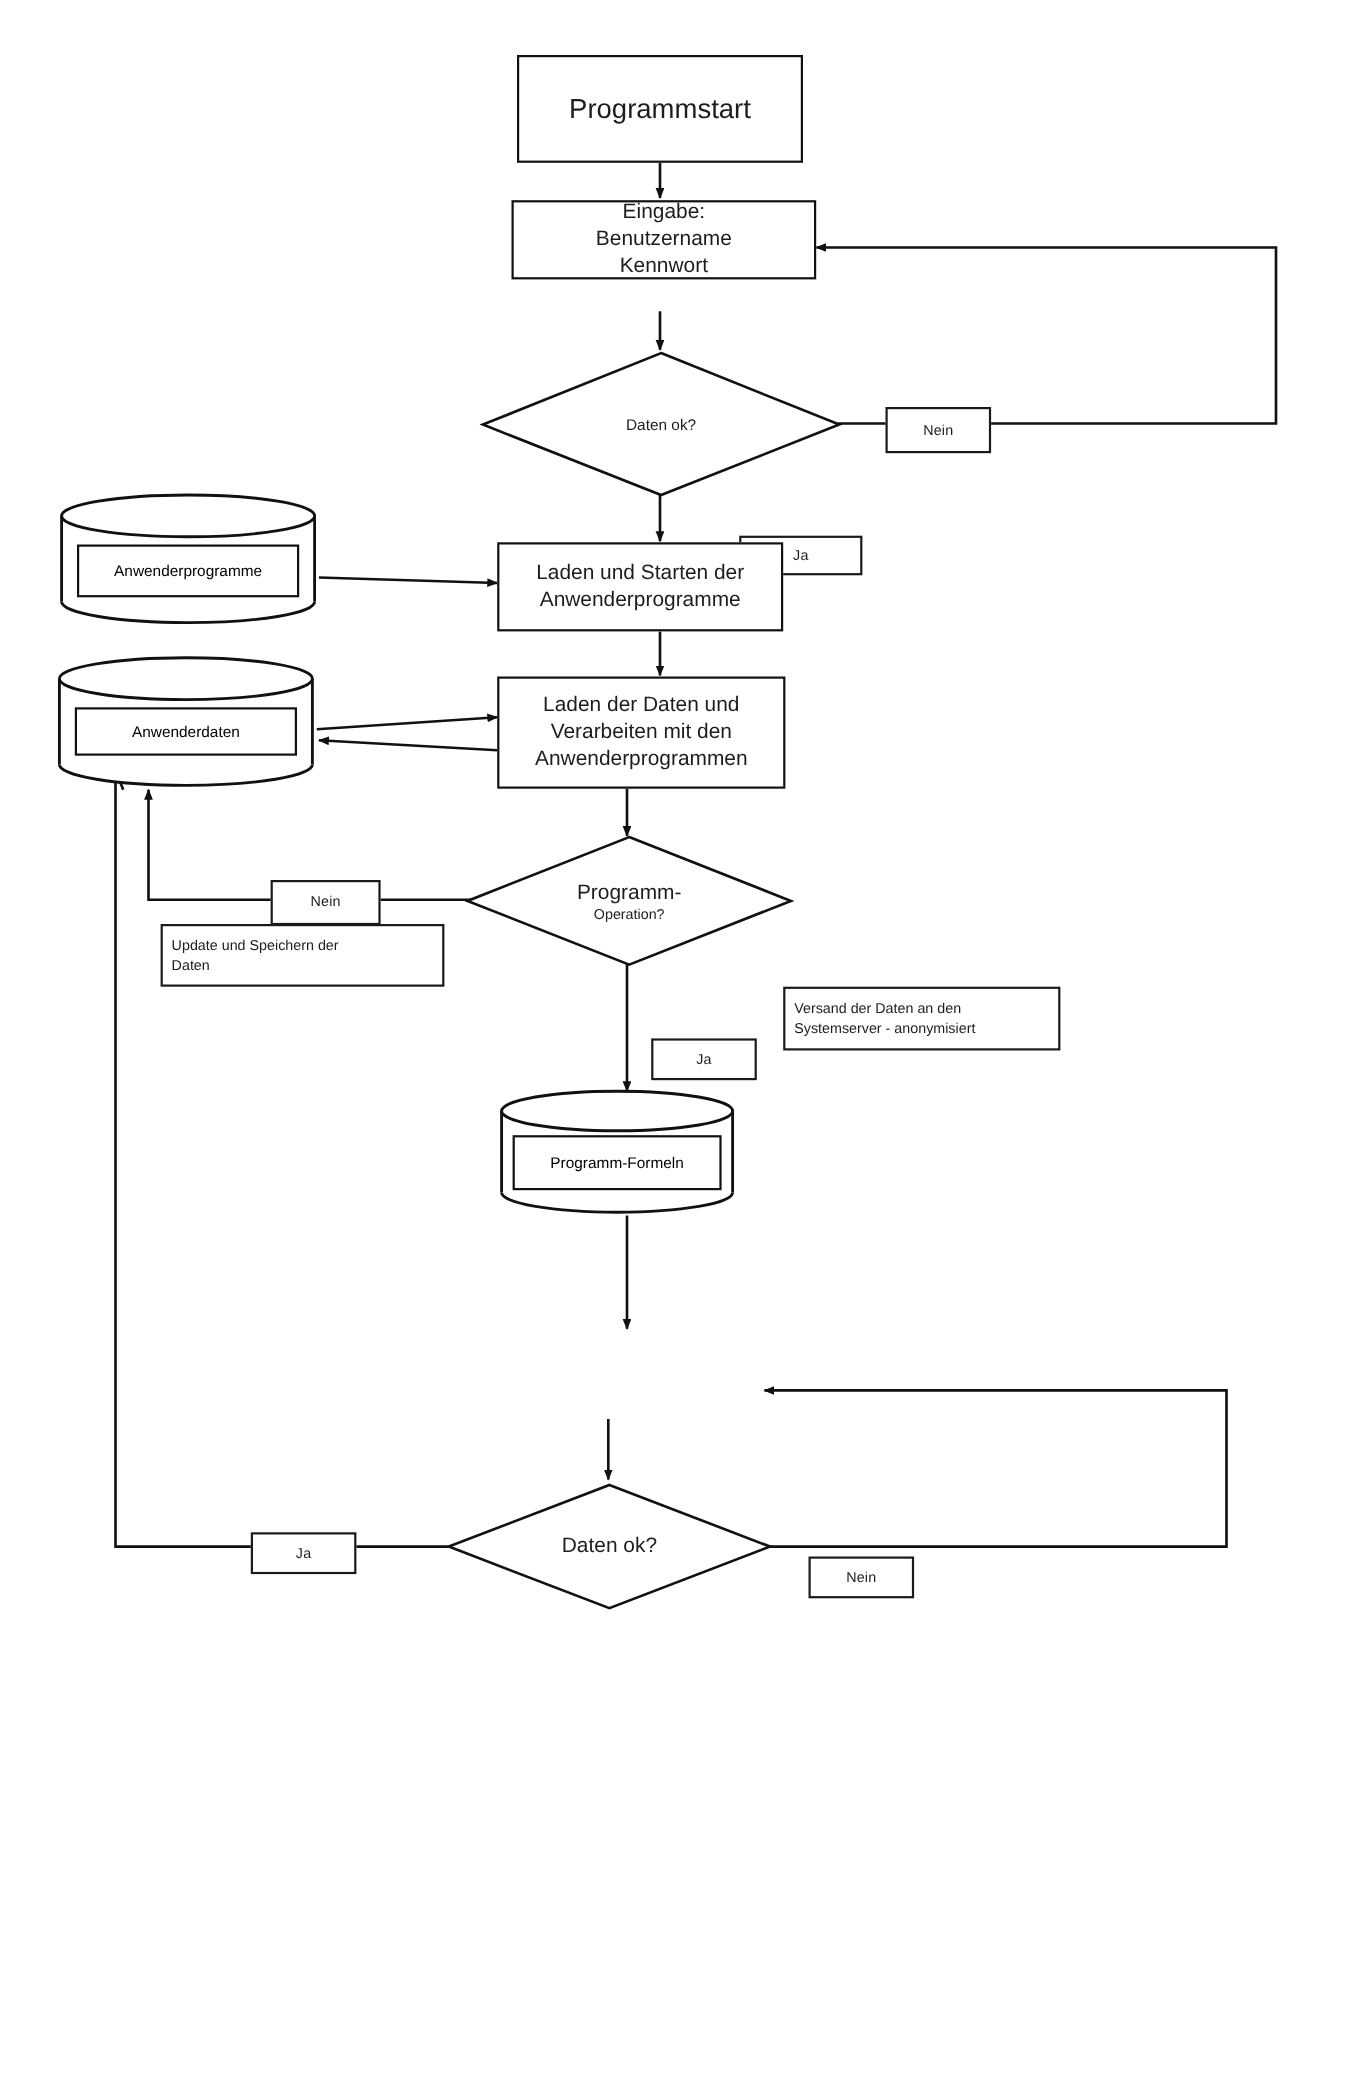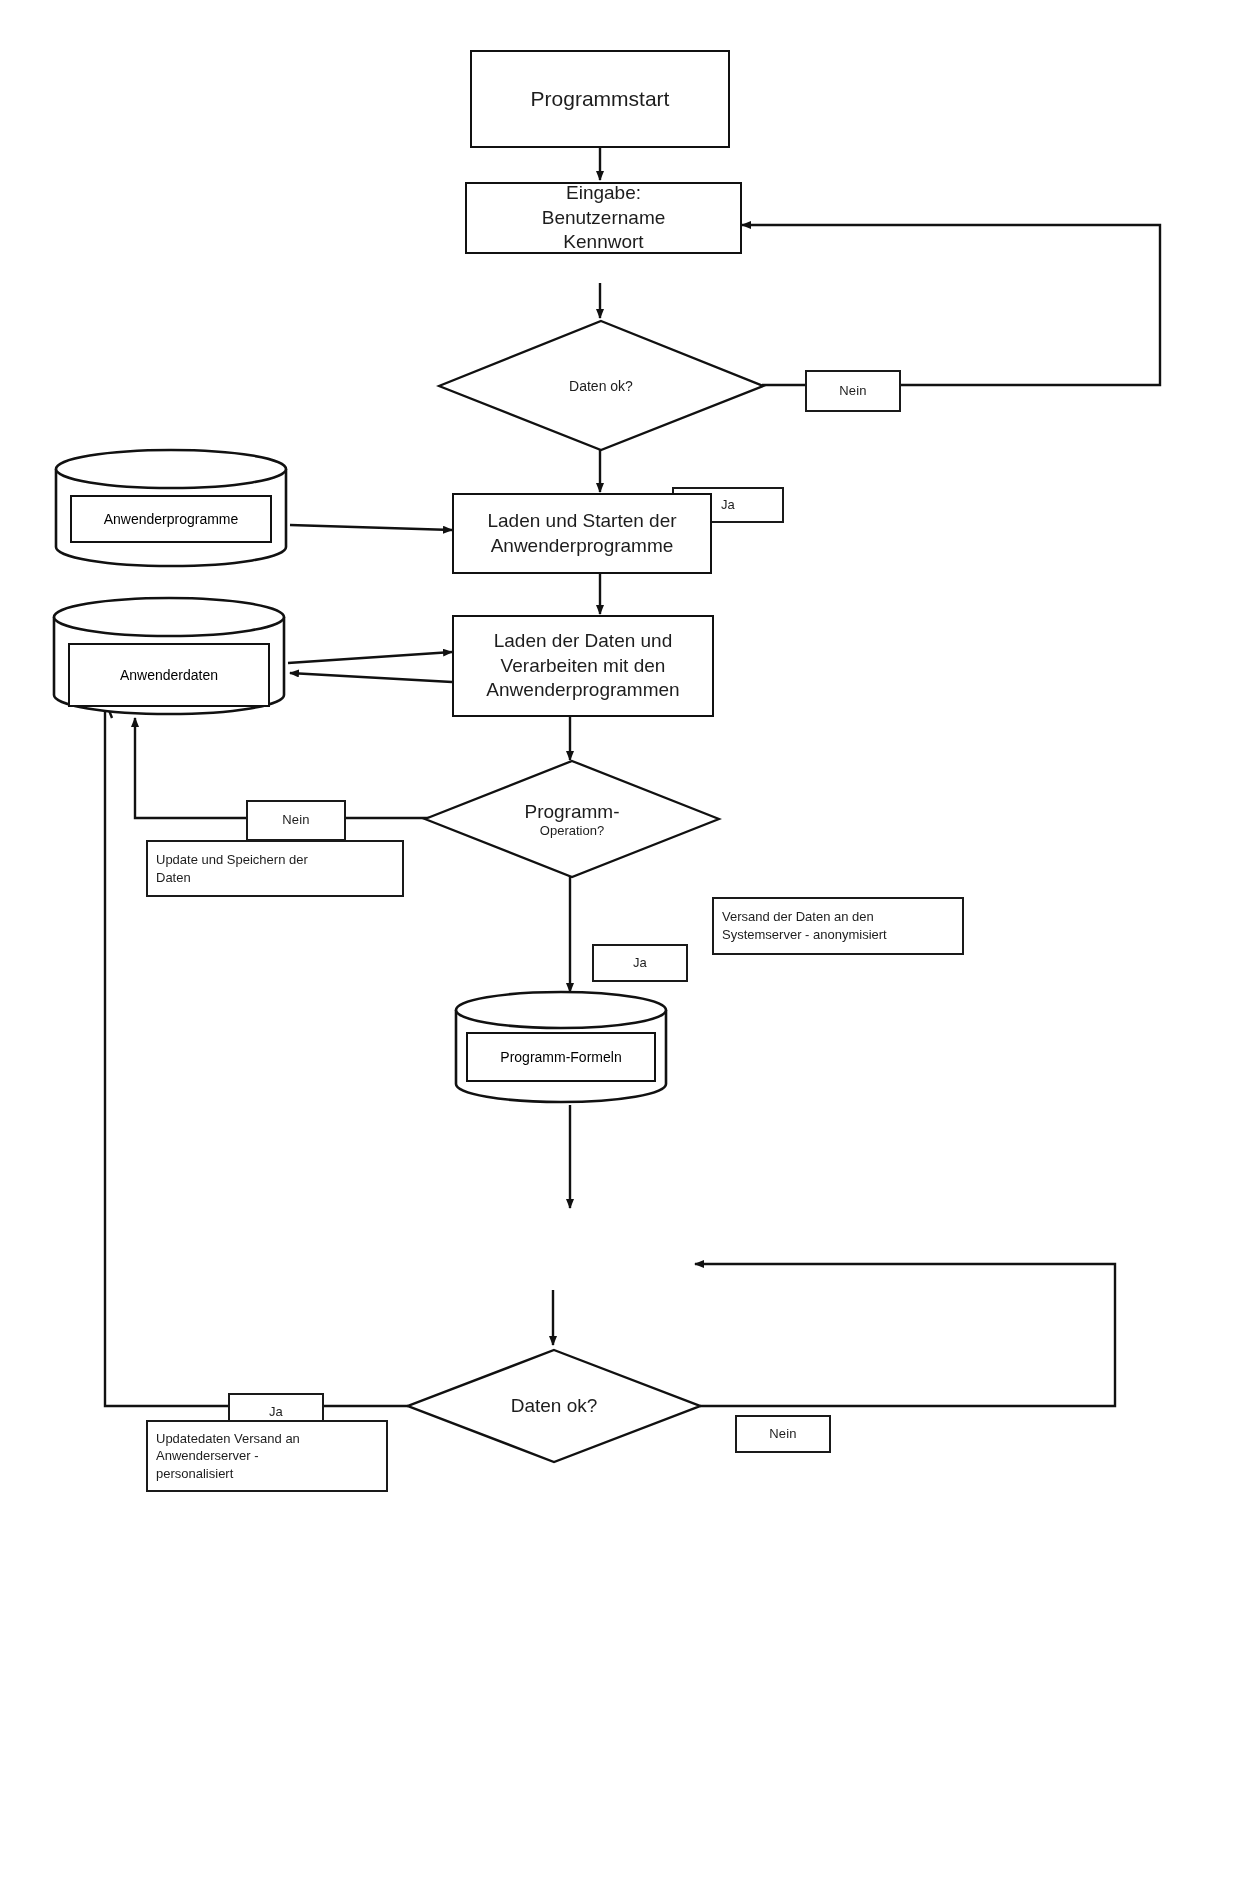--- a/index.html
+++ b/index.html
@@ -73,21 +73,21 @@
     border:2px solid #111;
     background:#fff;
     display:flex;align-items:center;justify-content:center;
     text-align:center;
     font-size:14px;
   }
 
   
   #wires{position:absolute;left:0;top:0;width:1240px;height:1894px;pointer-events:none;}
 
-  .t-lg{font-size:21px;text-align:right;}
+  .t-lg{font-size:25px;text-align:right;}
   .t-md{font-size:19px;}
   .t-sm{font-size:14px;}
   .t-xs{font-size:13px;}
   .gray{color:#1d1d1d;}
 </style>
 </head>
 <body>
 
 <div id="canvas">
 
@@ -188,21 +188,21 @@
     </div>
   </div>
 
   <div class="cyl" style="left:50px;top:595px;width:238px;height:124px;">
     <svg width="238" height="124" viewBox="0 0 238 124" xmlns="http://www.w3.org/2000/svg">
       <path d="M4,22 L4,100" stroke="#111" stroke-width="2.6" fill="none"></path>
       <path d="M234,22 L234,100" stroke="#111" stroke-width="2.6" fill="none"></path>
       <ellipse cx="119" cy="22" rx="115" ry="19" fill="#fff" stroke="#111" stroke-width="2.6"></ellipse>
       <path d="M4,100 A115,19 0 0 0 234,100" fill="#fff" stroke="#111" stroke-width="2.6"></path>
     </svg>
-    <div class="cyllabel" style="left:18px;top:48px;width:202px;height:64px;">
+    <div class="cyllabel" style="left:18px;top:48px;width:202px;height:44px;">
       <span>Anwenderdaten</span>
     </div>
   </div>
 
   <div class="diamond" style="left:422px;top:758px;width:300px;height:122px;">
     <svg width="300" height="122" viewBox="0 0 300 122" xmlns="http://www.w3.org/2000/svg">
       <polygon points="150,3 297,61 150,119 3,61" fill="#fff" stroke="#111" stroke-width="2.4"></polygon>
     </svg>
     <div class="dlabel">
       <span class="t-md gray">Programm-</span>
@@ -255,21 +255,14 @@
   </div>
 
   <div class="node label-box" style="left:228px;top:1353px;width:96px;height:38px;">
     <span class="txt gray">Ja</span>
   </div>
 
   <div class="node label-box" style="left:735px;top:1375px;width:96px;height:38px;">
     <span class="txt gray">Nein</span>
   </div>
 
-  <div class="node note-box" style="left:146px;top:1420px;width:242px;height:72px;">
-    <div class="txt gray">
-      <div>Updatedaten Versand an</div>
-      <div>Anwenderserver -</div>
-      <div>personalisiert</div>
-    </div>
-  </div>
 
 </div>
 
 </body></html>

